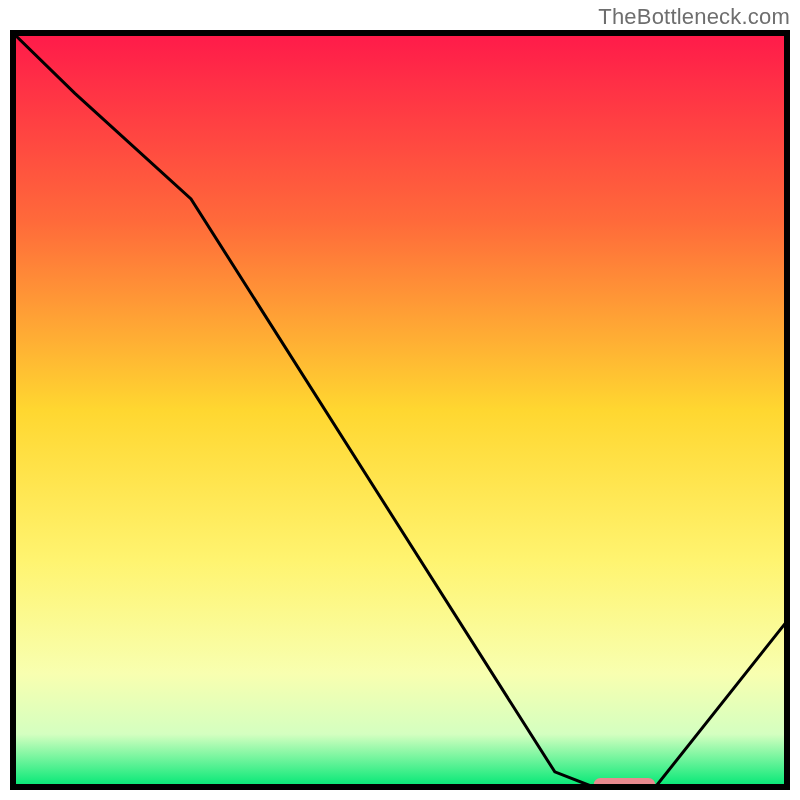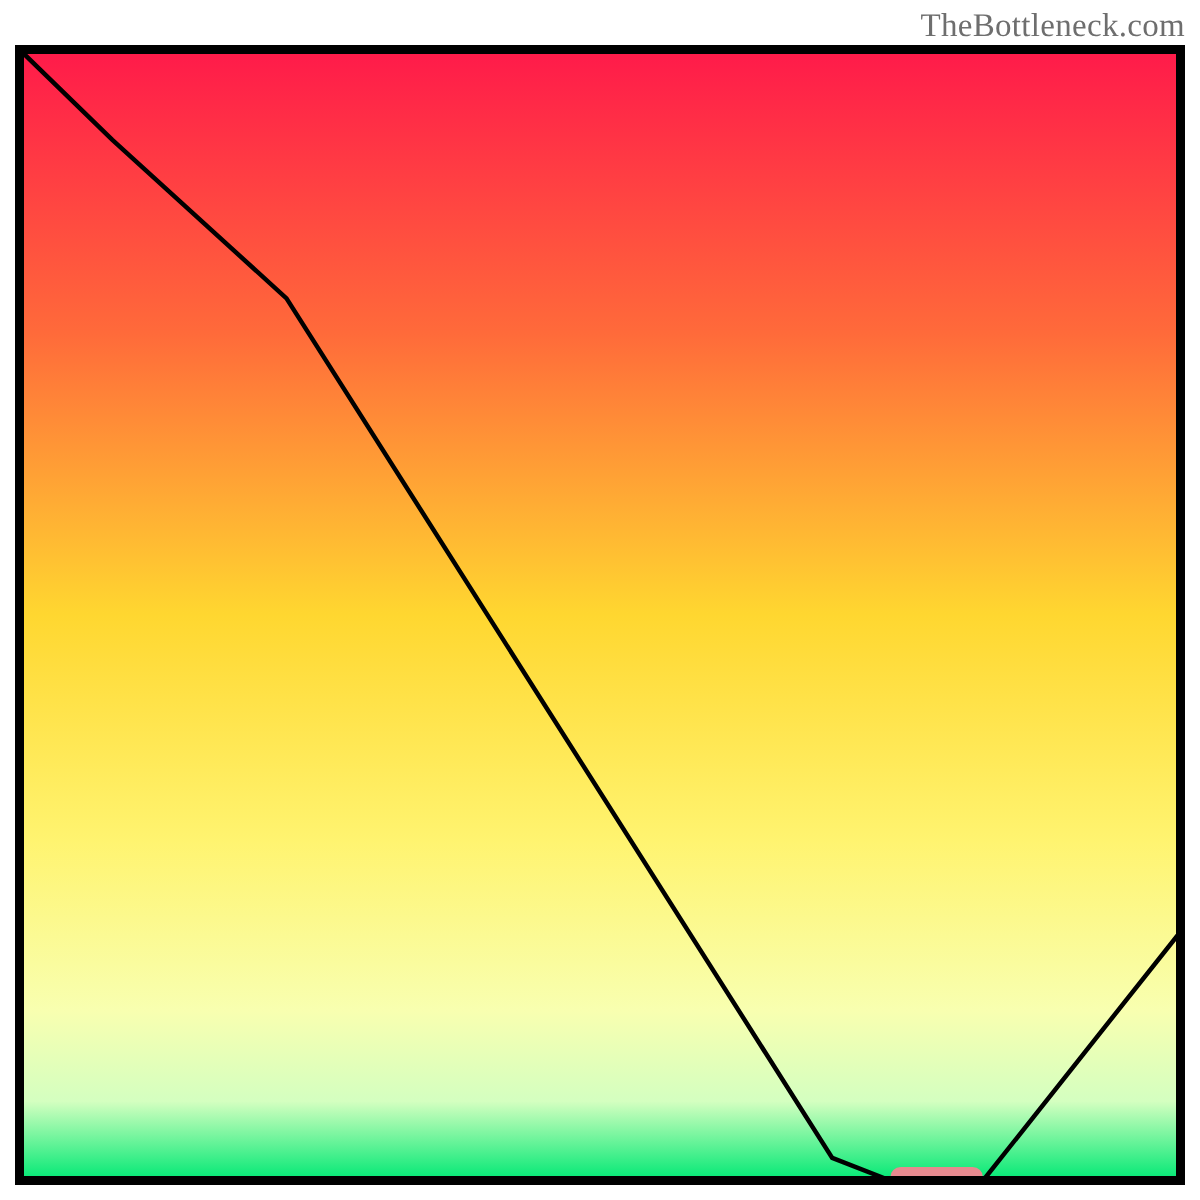--- a/index.html
+++ b/index.html
@@ -7,21 +7,20 @@
     padding: 0;
     width: 800px;
     height: 800px;
     background: #ffffff;
     font-family: Arial, Helvetica, sans-serif;
   }
   .container {
     position: relative;
     width: 800px;
     height: 692px;
-    font-family: Liberation Serif, serif;
   }
   .watermark {
     position: absolute;
     top: 4px;
     right: 10px;
     font-size: 22px;
     font-weight: 500;
     color: #6e6e6e;
     letter-spacing: 0.2px;
   }

